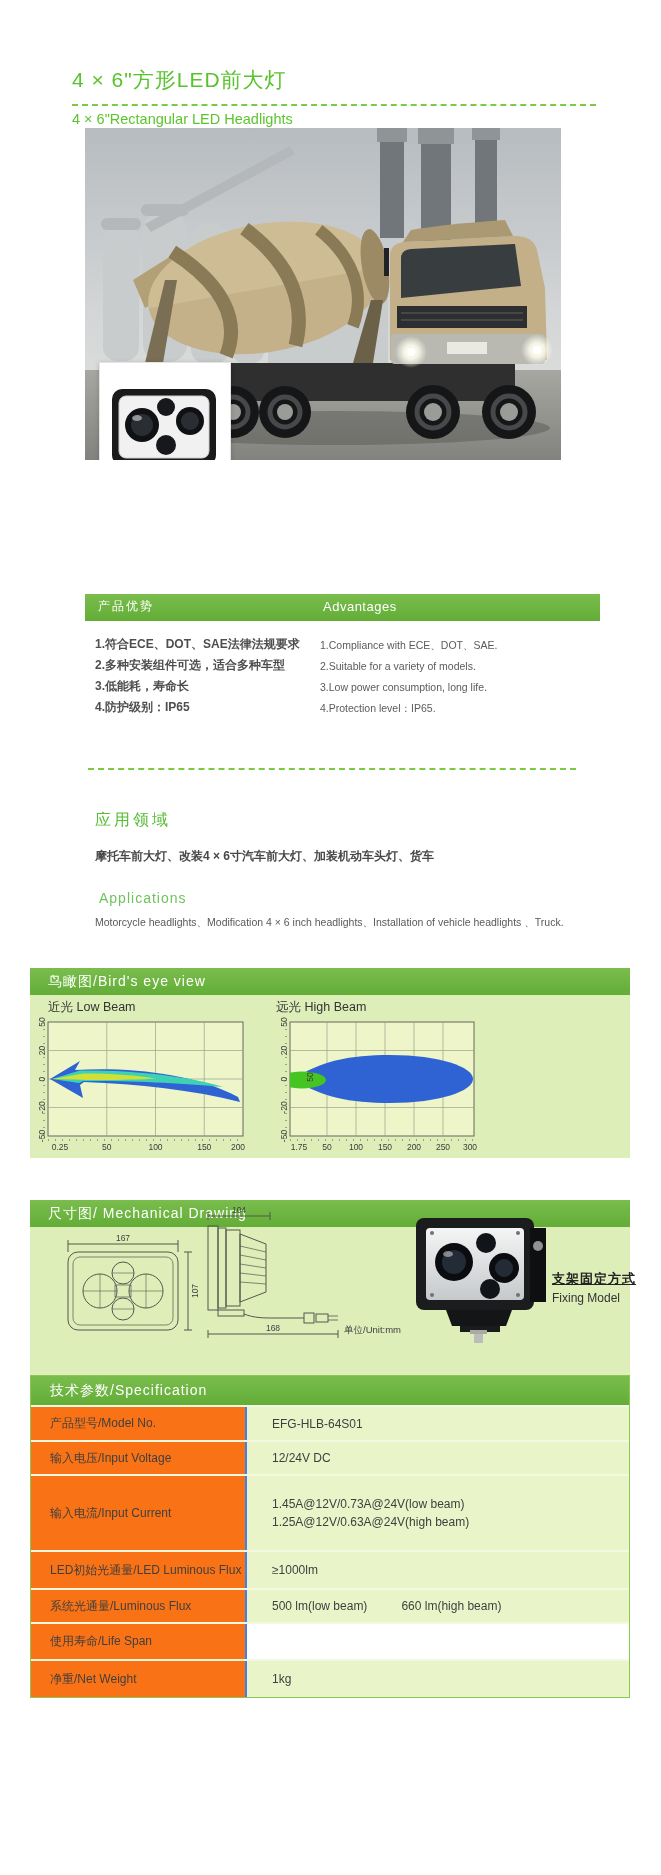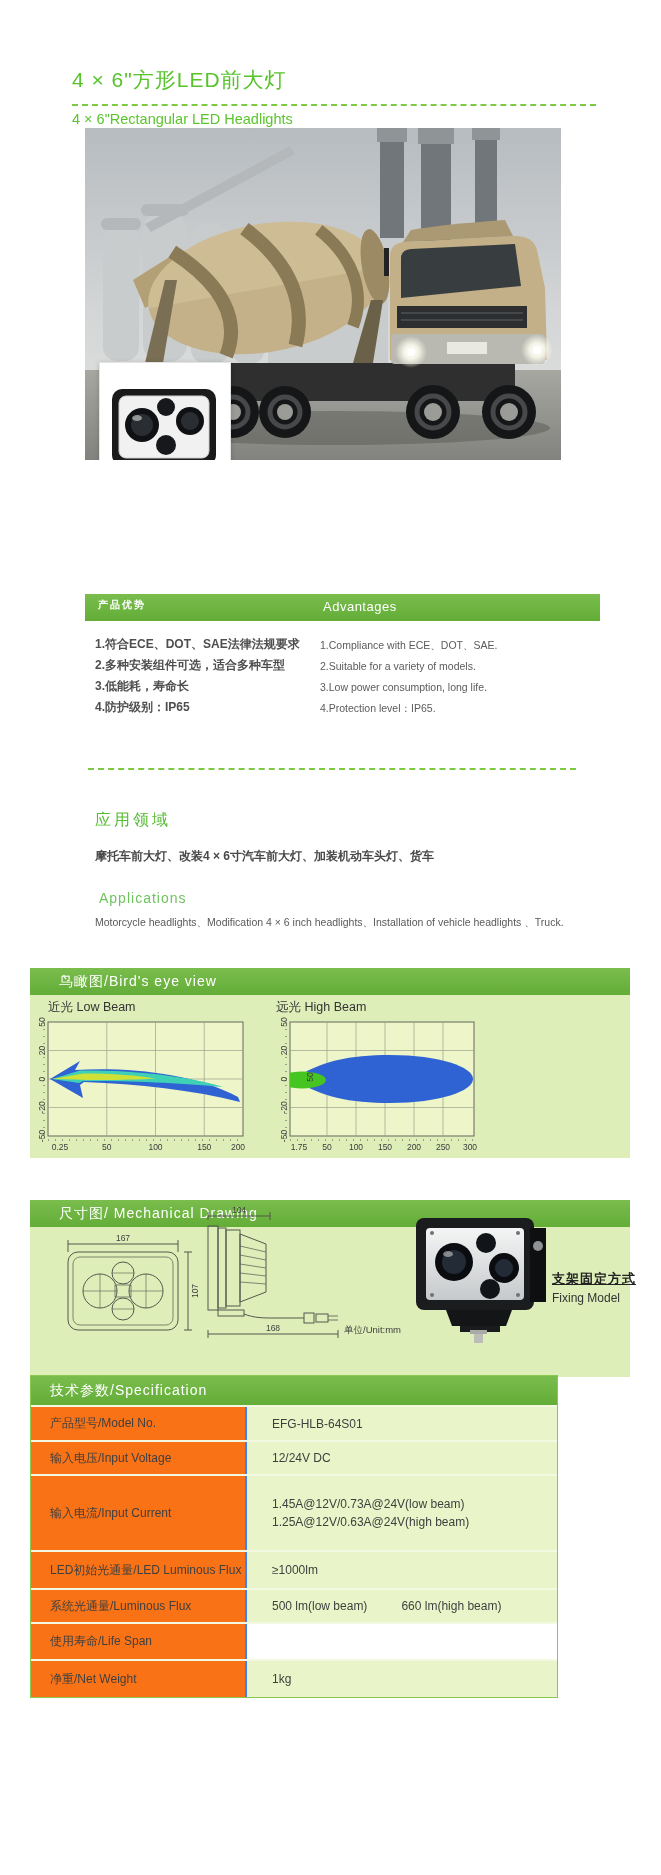--- a/index.html
+++ b/index.html
@@ -11,55 +11,55 @@
   .dash{position:absolute;height:0;border-top:2px dashed #7cc943;}
   .dash-top{left:72px;top:104px;width:524px;}
   .title-en{position:absolute;left:72px;top:111px;margin:0;font-size:14.5px;font-weight:normal;color:#5cc52e;}
   
   .hero{position:absolute;left:85px;top:128px;width:476px;height:332px;overflow:hidden;}
   .inset{position:absolute;left:99px;top:362px;width:130px;height:130px;background:#fff;
          border:1px solid #e4e4e4;box-shadow:0 1px 5px rgba(0,0,0,.18);}
   
   .adv-bar{position:absolute;left:85px;top:594px;width:515px;height:27px;
            background:linear-gradient(#7abd4d,#63ad37);color:#fff;}
-  .adv-bar .zh{position:absolute;left:13px;top:4px;font-size:10px;font-weight:bold;letter-spacing:2px;}
+  .adv-bar .zh{position:absolute;left:13px;top:4px;font-size:12px;font-weight:normal;letter-spacing:2px;}
   .adv-bar .en{position:absolute;left:238px;top:5px;font-size:13px;letter-spacing:.5px;}
   ul.feat{position:absolute;margin:0;padding:0;list-style:none;}
   .feat li{height:21px;line-height:21px;white-space:nowrap;}
   .feat-zh{left:95px;top:634px;font-size:12px;font-weight:bold;color:#4e4e4e;}
   .feat-en{left:320px;top:635px;font-size:10.5px;color:#5b5b5b;}
   .dash-mid{left:88px;top:768px;width:488px;}
   .app-zh-h{position:absolute;left:95px;top:810px;margin:0;font-size:16px;font-weight:normal;
             color:#56bd35;letter-spacing:3px;}
   .app-zh-t{position:absolute;left:95px;top:848px;margin:0;font-size:12px;font-weight:bold;color:#484848;}
   .app-en-h{position:absolute;left:95px;top:886px;margin:4px;font-size:14px;font-weight:normal;
             color:#6fc35f;letter-spacing:1px;}
   .app-en-t{position:absolute;left:95px;top:916px;margin:0;font-size:10.5px;color:#5a5a5a;}
   
   .panel{position:absolute;background:#ddeeb9;}
   .panel-bar{height:27px;background:linear-gradient(#7abd4d,#63ad37);color:#fff;
-             font-size:14px;line-height:27px;padding-left:29px;letter-spacing:1px;}
+             font-size:14px;line-height:27px;padding-left:18px;letter-spacing:1px;}
   .bird{left:30px;top:968px;width:600px;height:190px;}
   .mech{left:30px;top:1172px;width:600px;height:177px;margin-top:28px;}
   .chart-label{position:absolute;font-size:12.5px;color:#333;white-space:nowrap;}
   .lbl-low{left:48px;top:999px;}
   .lbl-high{left:276px;top:999px;}
   .chart{position:absolute;}
   .chart-low{left:38px;top:1013px;}
   .chart-high{left:280px;top:1013px;}
   svg text{font-family:"Liberation Sans","DejaVu Sans",sans-serif;}
   .tick{font-size:8.5px;fill:#3c3c3c;}
   .dimtxt{font-size:8.5px;fill:#3f3f3f;}
   .mech-svg{position:absolute;}
   .unit{position:absolute;left:344px;top:1324px;font-size:9.5px;color:#3f3f3f;}
   .fixing{position:absolute;left:552px;top:1270px;}
   .fixing .fz{font-size:13px;font-weight:bold;color:#222;letter-spacing:1px;text-decoration:underline;}
   .fixing .fe{font-size:12px;color:#333;margin-top:3px;}
   
-  .spec{position:absolute;left:30px;top:1375px;width:528px;box-sizing:border-box;
+  .spec{position:absolute;left:30px;top:1375px;width:600px;box-sizing:border-box;
         border:1px solid #8bc84f;}
   .spec-bar{height:29px;line-height:29px;background:linear-gradient(#7abd4d,#63ad37);
             color:#fff;font-size:14px;padding-left:19px;letter-spacing:1px;}
   .spec-row{display:flex;border-top:2px solid #f2f9e0;}
   .spec-label{width:216px;box-sizing:border-box;background:#f97316;padding-left:19px;
               display:flex;align-items:center;font-size:12px;color:#3f3f3f;
               border-right:2px solid #3b82f6;}
   .spec-value{flex:1;background:#e9f5c8;padding-left:25px;display:flex;align-items:center;
               font-size:12px;color:#3f3f3f;text-align:center;}
   .spec-value.stacked{flex-direction:column;align-items:flex-start;justify-content:center;gap:4px;}

